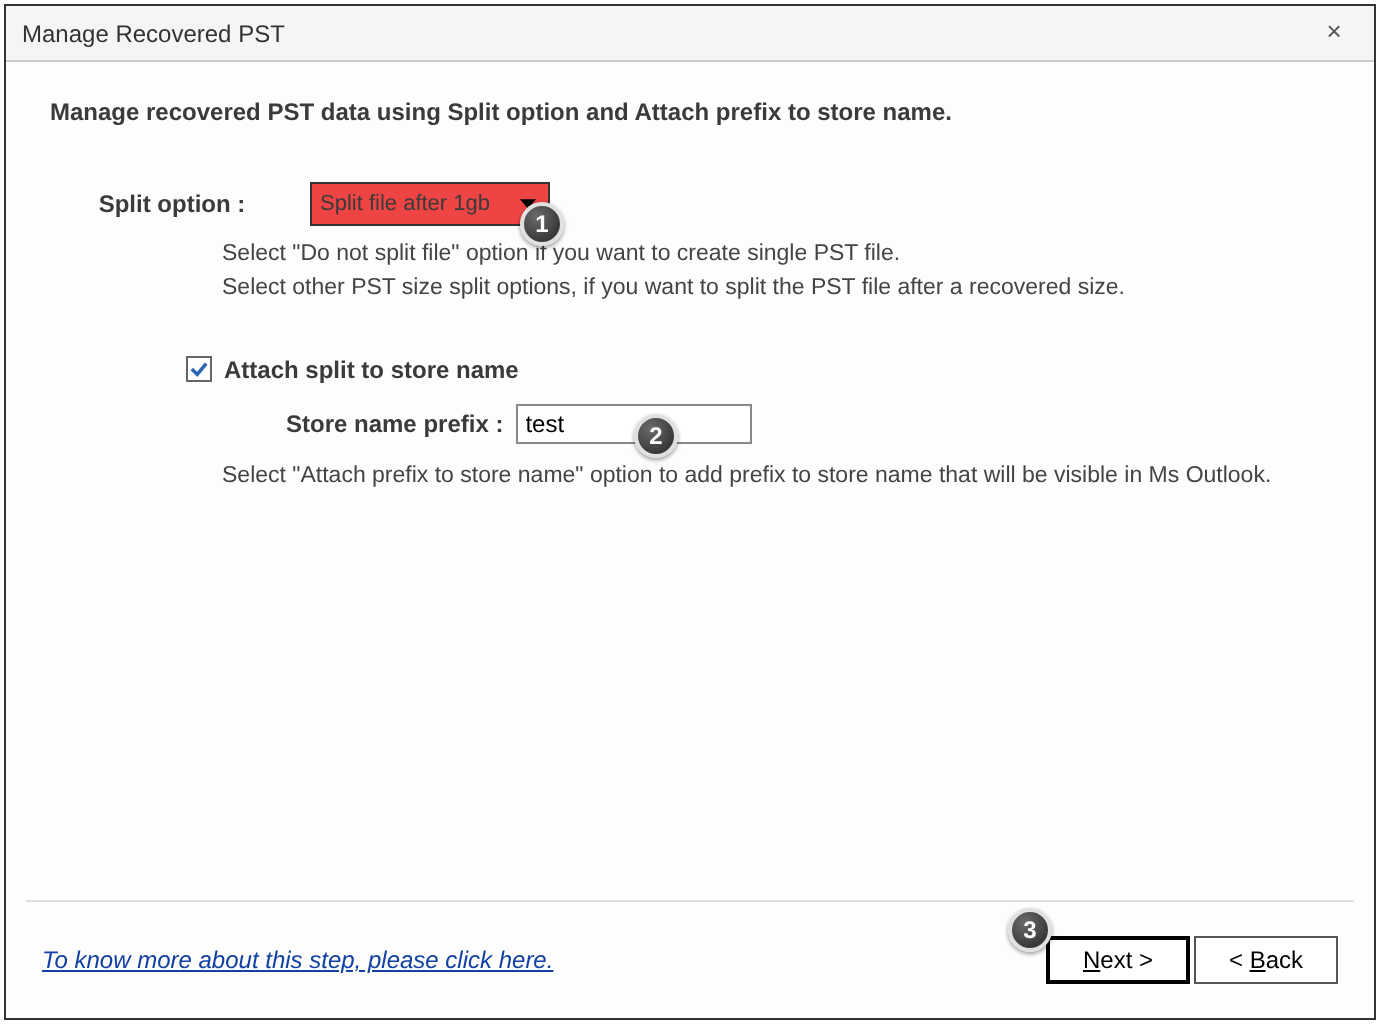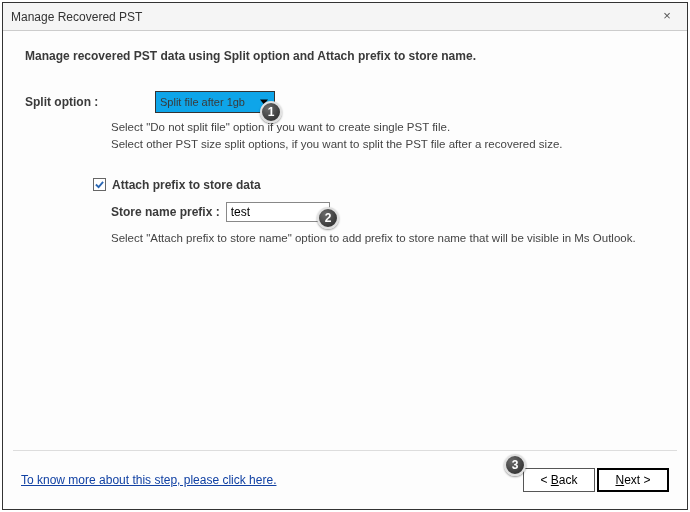--- a/index.html
+++ b/index.html
@@ -52,31 +52,31 @@
       font-weight: bold;
       font-size: 12px;
       margin-bottom: 28px;
     }
     .row {
       display: flex;
       align-items: center;
     }
     .lbl-split {
       width: 130px;
-      text-align: left;
+      text-align: center;
       padding-right: 8px;
       font-weight: bold;
       font-size: 12px;
     }
     .select-wrap {
       position: relative;
       width: 120px;
       height: 22px;
       border: 1px solid #333;
-      background: #0ea5e9;
+      background: #ef4444;
       display: flex;
       align-items: center;
       padding-left: 4px;
       font-size: 11px;
     }
     .select-arrow {
       position: absolute;
       right: 2px;
       top: 0;
       bottom: 0;
@@ -105,32 +105,32 @@
       border: 1px solid #666;
       background: #fff;
       margin-right: 6px;
       display: flex;
       align-items: center;
       justify-content: center;
     }
     .chkmark { width: 9px; height: 9px; }
     .chk-label { font-weight: bold; font-size: 12px; }
     .prefix-row {
-      margin-left: 86px;
+      margin-left: 118px;
       margin-top: 10px;
       display: flex;
       align-items: center;
     }
     .lbl-prefix {
       font-weight: bold;
       font-size: 12px;
       padding-right: 6px;
     }
     .text-input {
-      width: 104px;
+      width: 118px;
       height: 20px;
       border: 1px solid #888;
       padding: 2px 4px;
       font-size: 12px;
       font-family: inherit;
     }
     .helptext2 {
       margin-left: 86px;
       margin-top: 10px;
       font-size: 11.5px;
@@ -156,20 +156,21 @@
       height: 58px;
       display: flex;
       align-items: center;
       padding: 0 18px;
     }
     .help-link {
       color: #1141a3;
       text-decoration: underline;
       font-size: 12px;
       cursor: pointer;
+      font-style: italic;
     }
     .spacer { flex: 1; }
     .btn {
       min-width: 72px;
       height: 24px;
       border: 1px solid #555;
       background: #fff;
       font-size: 12px;
       font-family: inherit;
       margin-left: 2px;
@@ -211,37 +212,37 @@
       <div>Select "Do not split file" option if you want to create single PST file.</div>
       <div>Select other PST size split options, if you want to split the PST file after a recovered size.</div>
     </div>
 
     <div class="chk-row">
       <div class="chkbox">
         <svg class="chkmark" viewBox="0 0 10 10">
           <polyline points="1,5 4,8 9,2" fill="none" stroke="#2a66b2" stroke-width="2"></polyline>
         </svg>
       </div>
-      <div class="chk-label">Attach prefix to store data</div>
+      <div class="chk-label">Attach split to store name</div>
     </div>
 
     <div class="prefix-row">
       <div class="lbl-prefix">Store name prefix :</div>
       <input class="text-input" type="text" value="test" style="">
     </div>
 
     <div class="helptext2">Select "Attach prefix to store name" option to add prefix to store name that will be visible in Ms Outlook.</div>
 
     <div class="callout" style="left:257px; top:70px;">1</div>
     <div class="callout" style="left:314px; top:176px;">2</div>
   </div>
 
   <div class="footer-sep"></div>
 
   <div class="footer">
     <a class="help-link">To know more about this step, please click here.</a>
     <div class="spacer"></div>
+    <button class="btn btn-next"><span class="ul">N</span><span>ext &gt;</span></button>
     <button class="btn"><span>&lt; </span><span class="ul">B</span><span>ack</span></button>
-    <button class="btn btn-next"><span class="ul">N</span><span>ext &gt;</span></button>
   </div>
 </div>
 
 <div class="callout" style="left:504px; top:454px;">3</div>
 
 </body></html>

